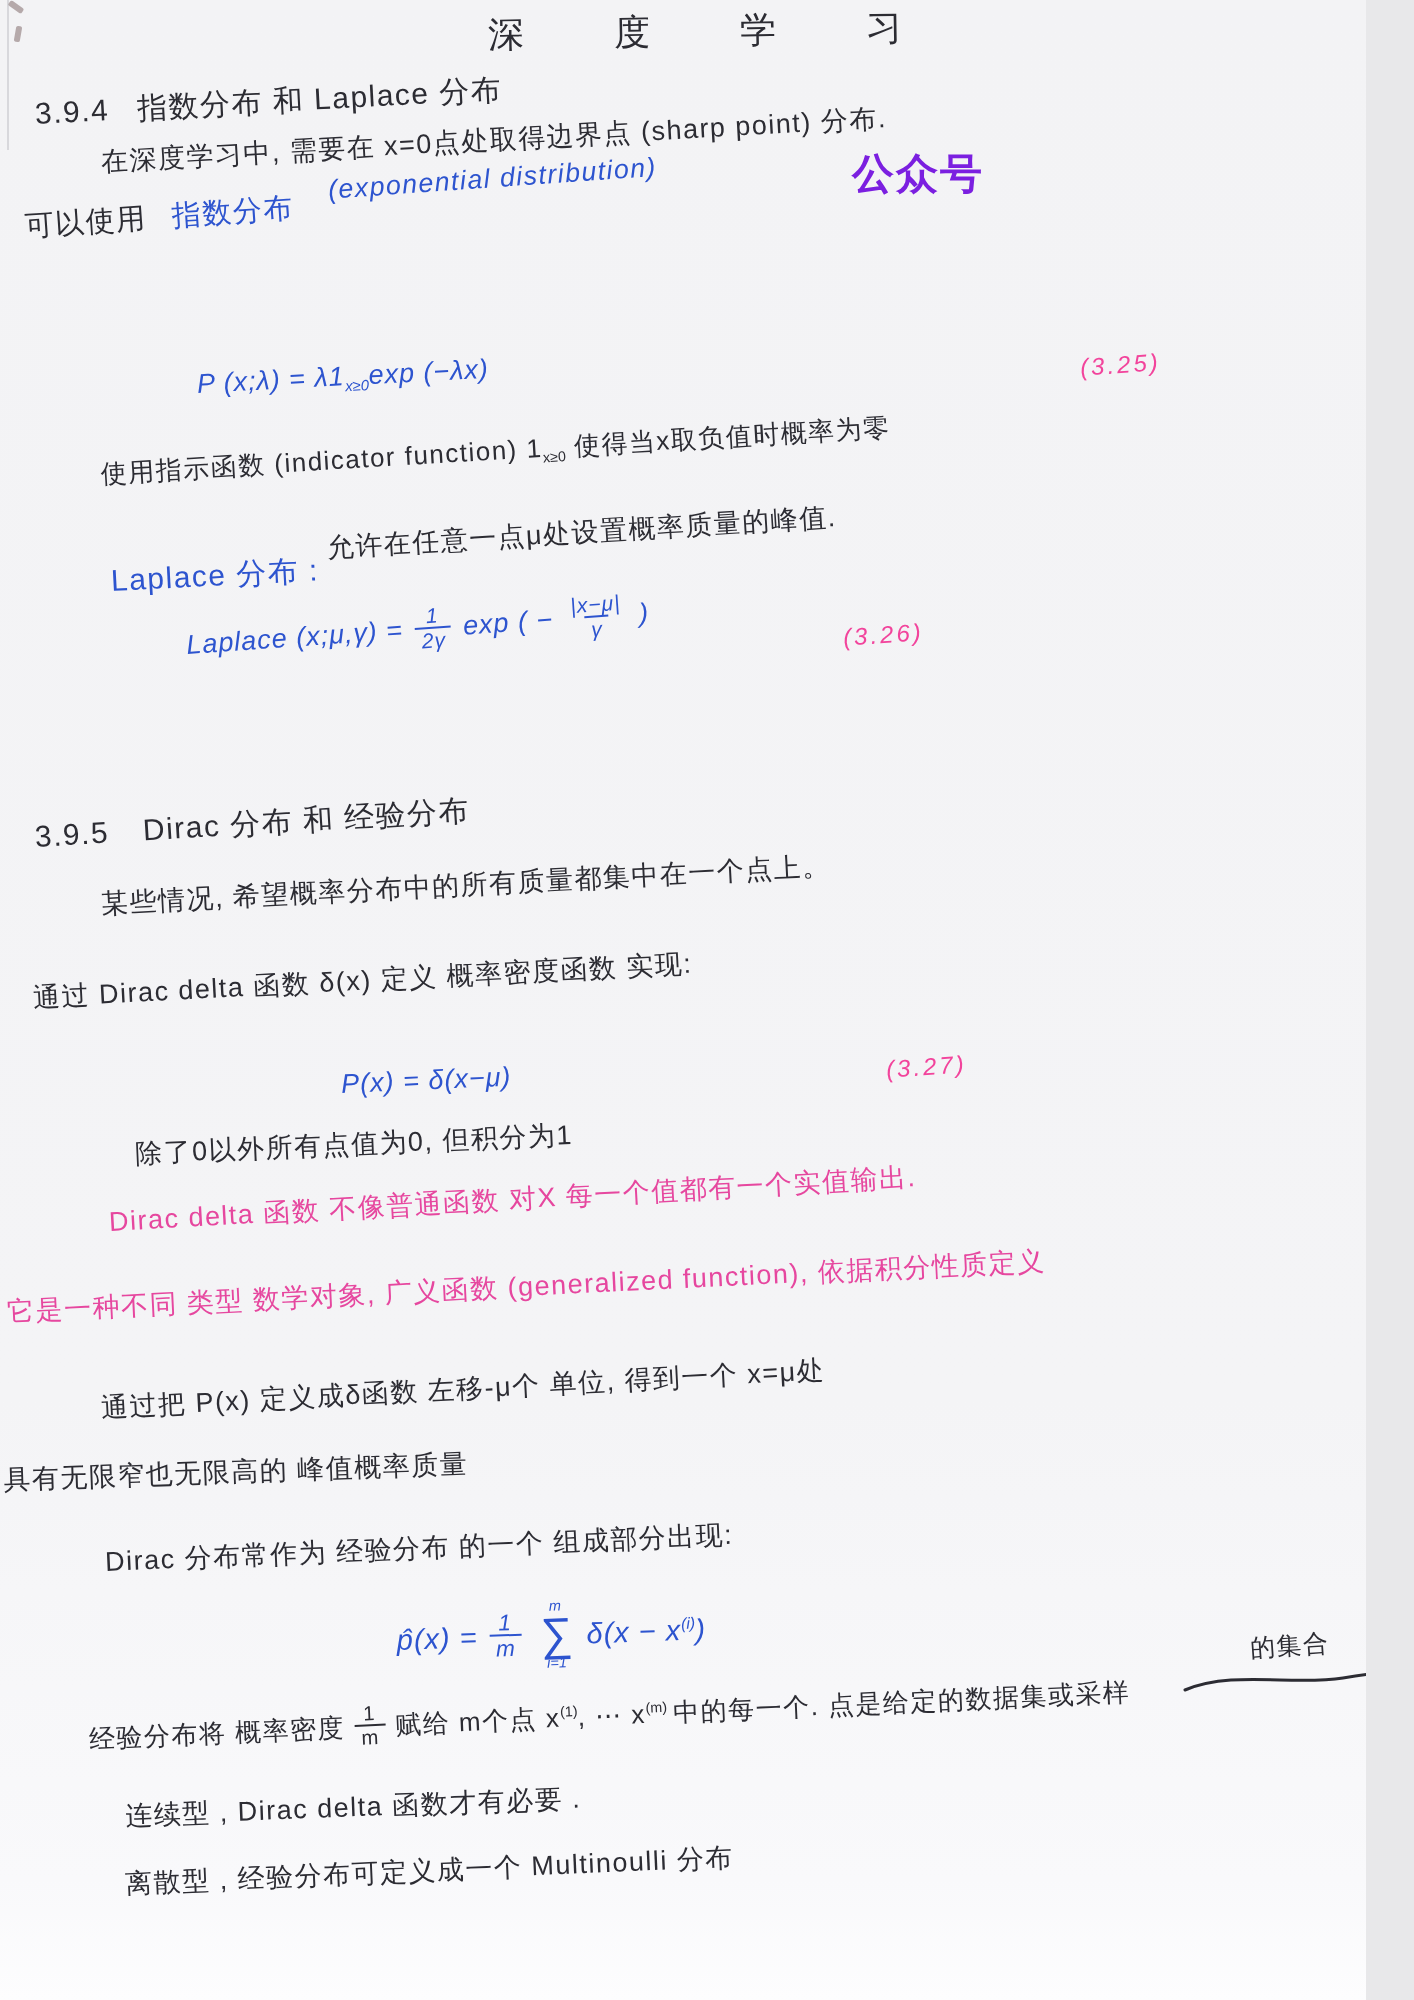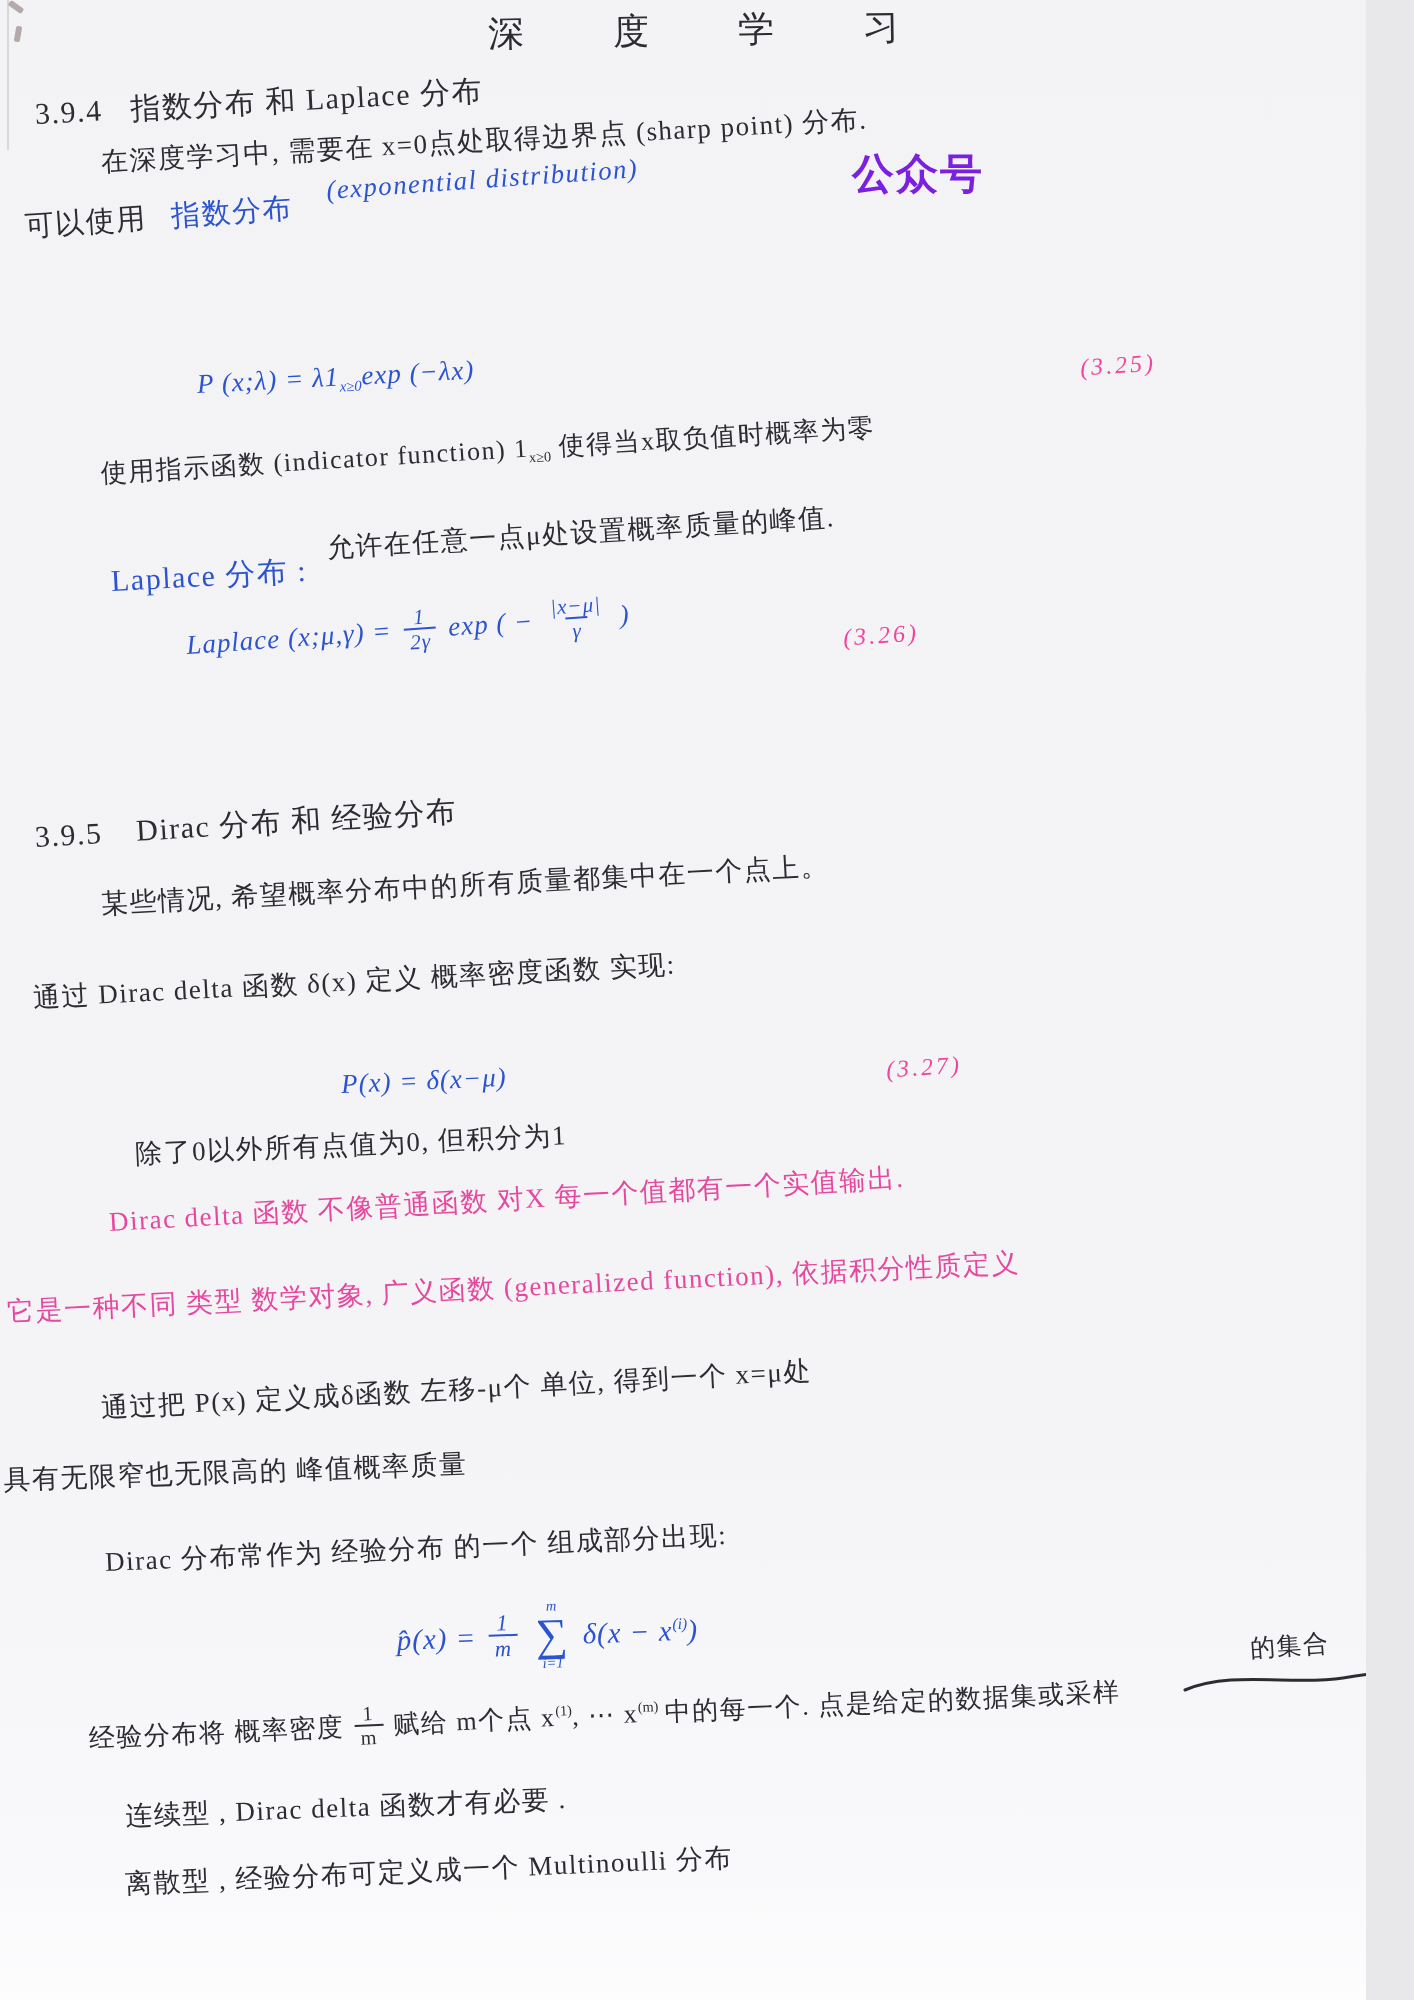--- a/index.html
+++ b/index.html
@@ -1,19 +1,19 @@
 <!DOCTYPE html>
 <html style="--ink-black: #2c2c33; --ink-blue: #2d54cf; --ink-pink: #e6479f; --ink-eqnum: #f2449c; --ink-purple: #7b1fe0;"><head>
 <meta charset="utf-8">
 <style>
   html,body{margin:0;padding:0;background:#e8e8ea;}
   .pg{
     position:relative;width:1366px;height:2000px;overflow:hidden;
     background:linear-gradient(180deg,#f3f3f5 0%,#f4f4f6 70%,#f9f9fb 94%,#fdfdfe 100%);
-    font-family:Liberation Serif, serif;
+    font-family:Liberation Sans, sans-serif;
   }
   .line{position:absolute;white-space:nowrap;letter-spacing:1.5px;line-height:1.25;}
   .black{color:var(--ink-black,#2c2c33);}
   .blue{color:var(--ink-blue,#2d54cf);}
   .pink{color:var(--ink-pink,#e6479f);}
   .eqnum{color:var(--ink-eqnum,#f2449c);font-style:italic;letter-spacing:3px;}
   .purple{color:var(--ink-purple,#7b1fe0);}
   .formula{display:flex;align-items:center;gap:8px;font-style:italic;letter-spacing:1px;}
   .frac{display:inline-flex;flex-direction:column;align-items:center;line-height:1.05;font-size:0.78em;margin:0 4px;}
   .frac .num{padding:0 6px;}

